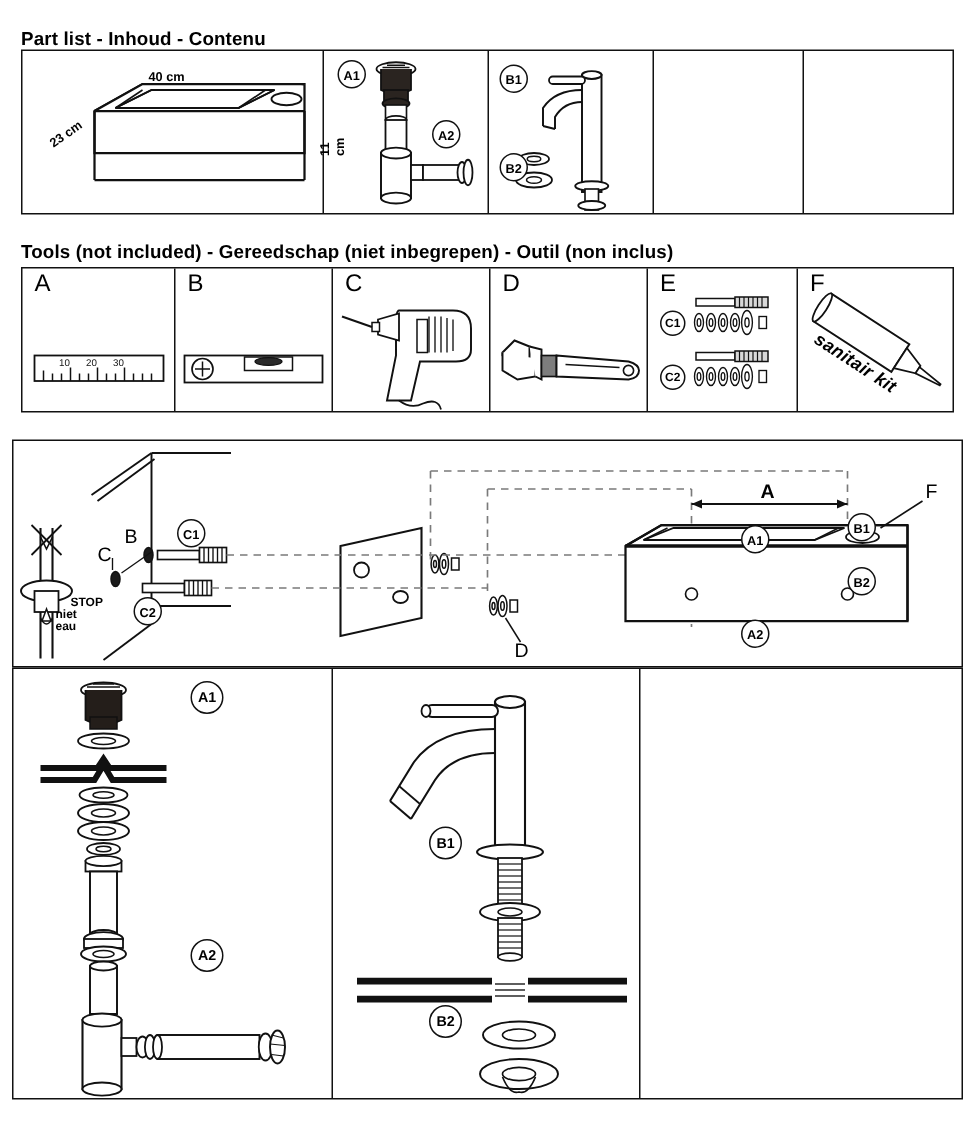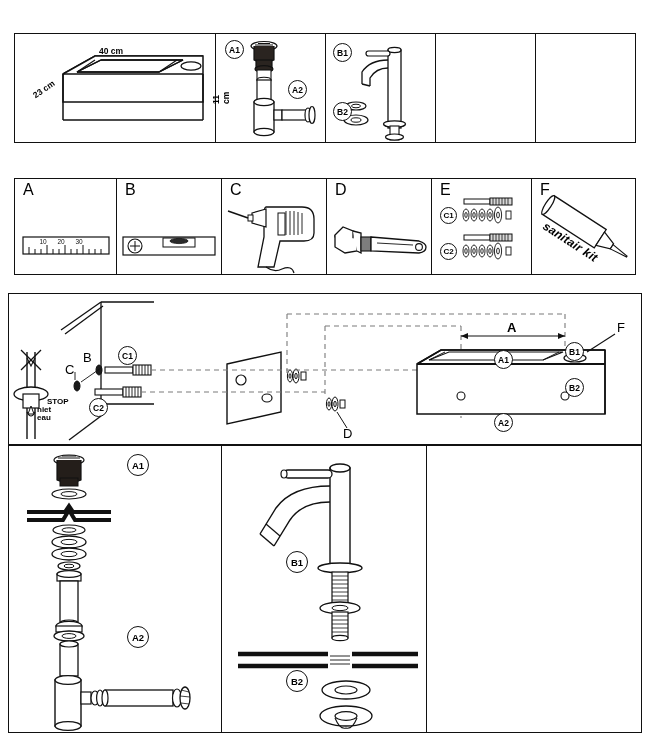--- a/index.html
+++ b/index.html
@@ -23,20 +23,21 @@
   .dimtxt{position:absolute;font-size:8.5px;font-weight:bold;}
   .plainL{position:absolute;font-size:13px;}
   svg{display:block;overflow:visible;}
   .stopTxt{position:absolute;font-size:8px;font-weight:bold;line-height:8.4px;}
 </style>
 </head>
 <body>
 
 <div class="page">
 
+  <div id="h1" class="heading">Part list - Inhoud - Contenu</div>
 
   <div id="partlist" class="grid">
     <div class="vline" style="left:200px"></div>
     <div class="vline" style="left:310px"></div>
     <div class="vline" style="left:420px"></div>
     <div class="vline" style="left:520px"></div>
 
     <div style="position:absolute;left:0;top:0;width:200px;height:100%;text-decoration:underline;">
       <svg width="200" height="108" viewBox="0 0 200 108">
 
@@ -128,20 +129,21 @@
         <ellipse cx="30" cy="86" rx="5" ry="2.2" fill="#fff" stroke="#111" stroke-width="1"></ellipse>
       </svg>
       <div class="bub md" style="left:7px;top:9px;">B1</div>
       <div class="bub md" style="left:7px;top:68px;">B2</div>
     </div>
 
     <div style="position:absolute;left:421px;top:0;width:99px;height:100%;"></div>
     <div style="position:absolute;left:521px;top:0;width:99px;height:100%;"></div>
   </div>
 
+  <div id="h2" class="heading">Tools (not included) - Gereedschap (niet inbegrepen) -  Outil (non inclus)</div>
 
   <div id="tools" class="grid">
     <div class="vline" style="left:101px"></div>
     <div class="vline" style="left:206px"></div>
     <div class="vline" style="left:311px"></div>
     <div class="vline" style="left:416px"></div>
     <div class="vline" style="left:516px"></div>
 
     <div style="position:absolute;left:0;top:0;width:101px;height:100%;">
       <div class="cellLabel" style="left:8px;top:2px;">A</div>

